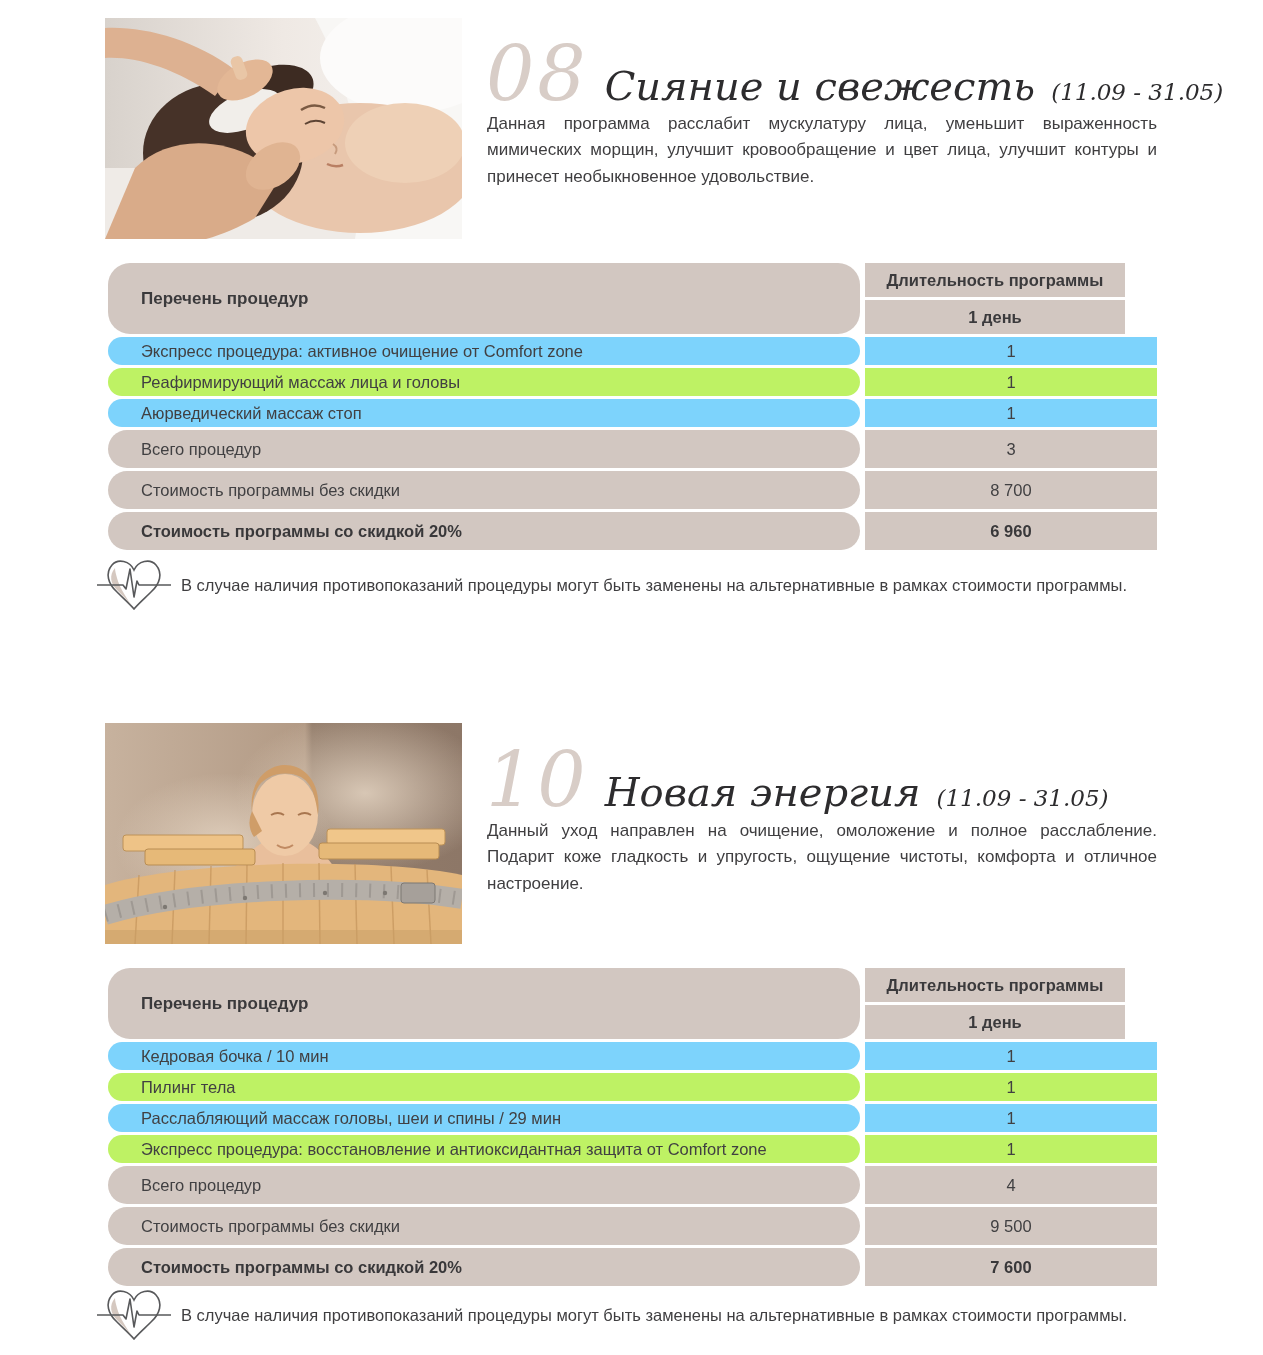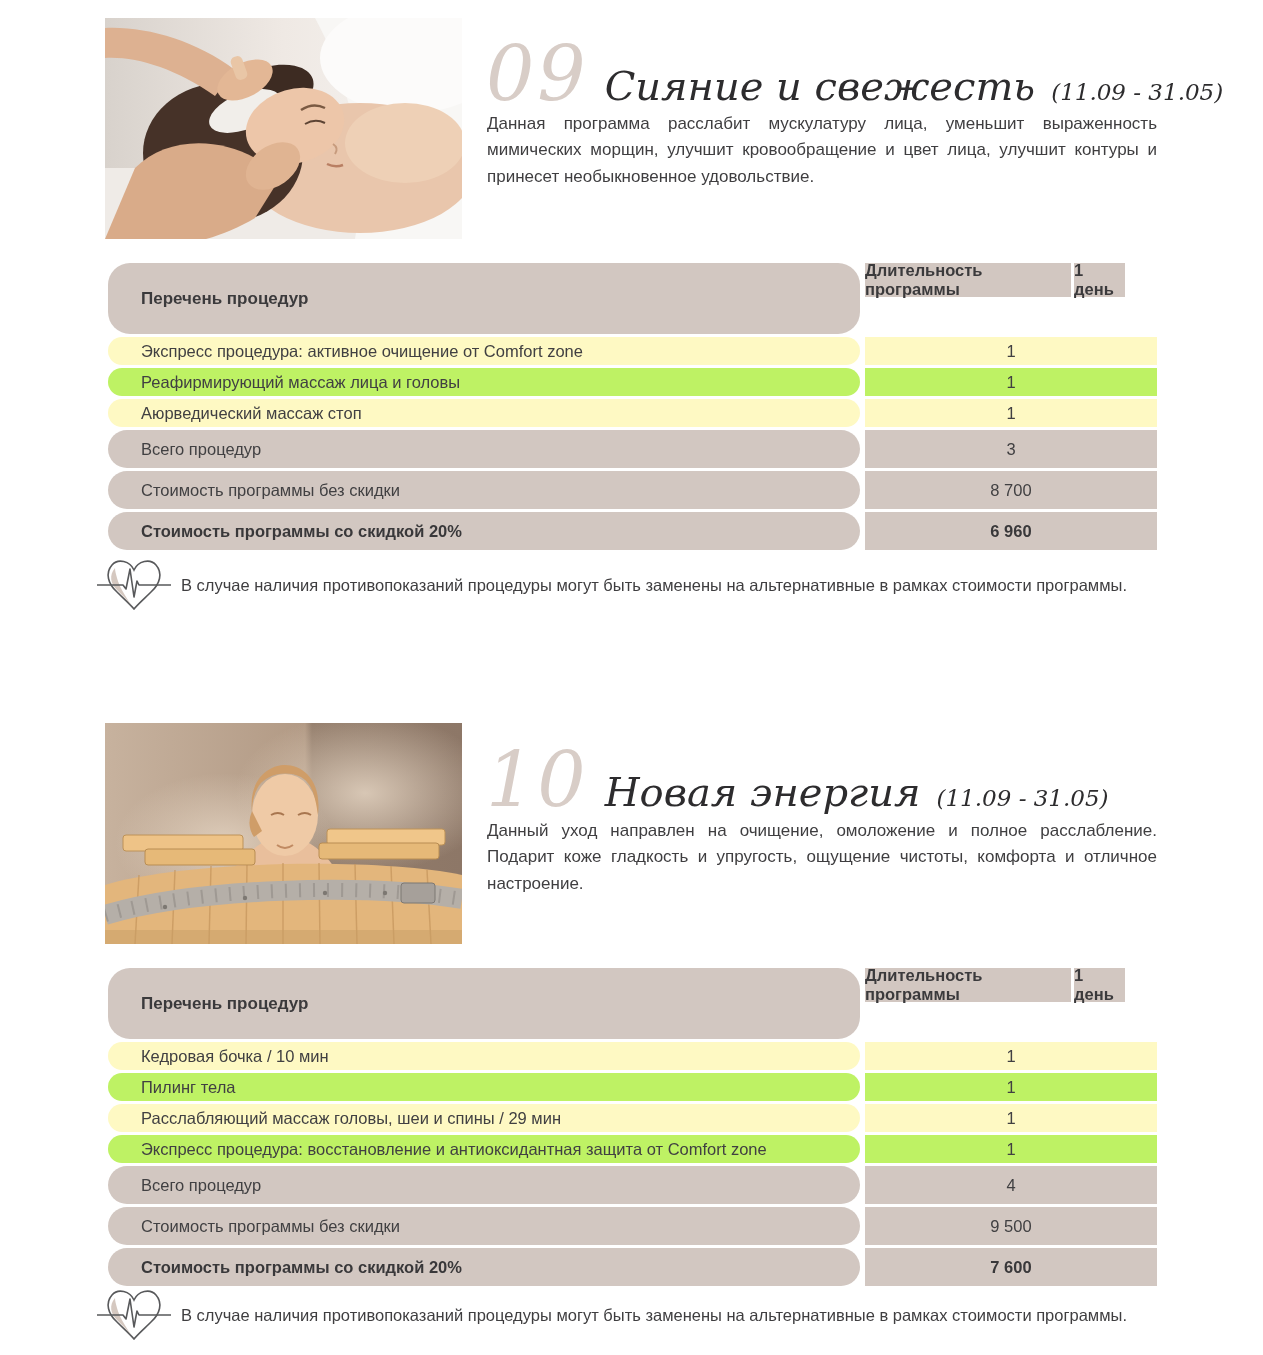--- a/index.html
+++ b/index.html
@@ -28,25 +28,25 @@
   .desc-1{top:111px;}
   .desc-2{top:818px;}
   
   .ptable{position:absolute;left:108px;width:1049px;}
   .ptable-1{top:263px;}
   .ptable-2{top:968px;}
   .flexrow{display:flex;gap:5px;margin-bottom:3px;}
   .cell-label{box-sizing:border-box;width:752px;padding-left:33px;display:flex;align-items:center;border-radius:22px;}
   .cell-val{box-sizing:border-box;width:292px;display:flex;align-items:center;justify-content:center;}
   .t-head .cell-label{background:#d2c7c1;height:71px;font-weight:bold;font-size:17px;color:#3b3a3c;}
-  .t-head-right{width:260px;display:flex;flex-direction:row;gap:3px;}
+  .t-head-right{width:260px;display:flex;flex-direction:column;gap:3px;}
   .t-hcell{height:34px;background:#d2c7c1;font-weight:bold;font-size:16.5px;color:#3b3a3c;
            display:flex;align-items:center;justify-content:center;}
   .t-row{height:28px;font-size:16.5px;}
-  .t-row.light .cell-label,.t-row.light .cell-val{background:#fef9c3;}
+  .t-row.light .cell-label,.t-row.light .cell-val{background:#7dd3fc;}
   .t-row.alt .cell-label,.t-row.alt .cell-val{background:#bef264;}
   .t-sum{height:38px;font-size:16.5px;}
   .t-sum .cell-label,.t-sum .cell-val{background:#d2c7c1;}
   .t-sum.bold{font-weight:bold;color:#39383a;}
   
   .note{position:absolute;left:97px;display:flex;align-items:center;gap:10px;width:1066px;}
   .note-1{top:556px;}
   .note-2{top:1286px;}
   .note-text{font-size:16.5px;color:#3f3e40;}
 </style>
@@ -80,21 +80,21 @@
       <path d="M222,146 q8,4 16,1" stroke="#b97f63" stroke-width="2.5" fill="none"></path>
       <path d="M0,10 C40,8 90,22 130,52 L110,78 C70,50 30,38 0,40 Z" fill="#ddb191"></path>
       <ellipse cx="140" cy="62" rx="30" ry="17" fill="#e3b795" transform="rotate(-28 140 62)"></ellipse>
       <rect x="128" y="38" width="12" height="24" rx="5" fill="#e9c6a6" transform="rotate(-20 134 50)"></rect>
       <path d="M0,221 L30,150 C60,120 110,118 150,140 L175,160 L150,200 C100,230 40,235 0,221 Z" fill="#d9ab89"></path>
       <ellipse cx="168" cy="148" rx="30" ry="20" fill="#e0b492" transform="rotate(-35 168 148)"></ellipse>
     </svg>
   </div>
 
   <div class="headline headline-1">
-    <span class="num">09</span>
+    <span class="num">08</span>
     <span class="title">Сияние и свежесть</span>
     <span class="dates">(11.09 - 31.05)</span>
   </div>
 
   <div class="desc desc-1">Данная программа расслабит мускулатуру лица, уменьшит выраженность мимических морщин, улучшит кровообращение и цвет лица, улучшит контуры и принесет необыкновенное удовольствие.</div>
 
   <div class="ptable ptable-1">
     <div class="flexrow t-head">
       <div class="cell-label">Перечень процедур</div>
       <div class="t-head-right">

